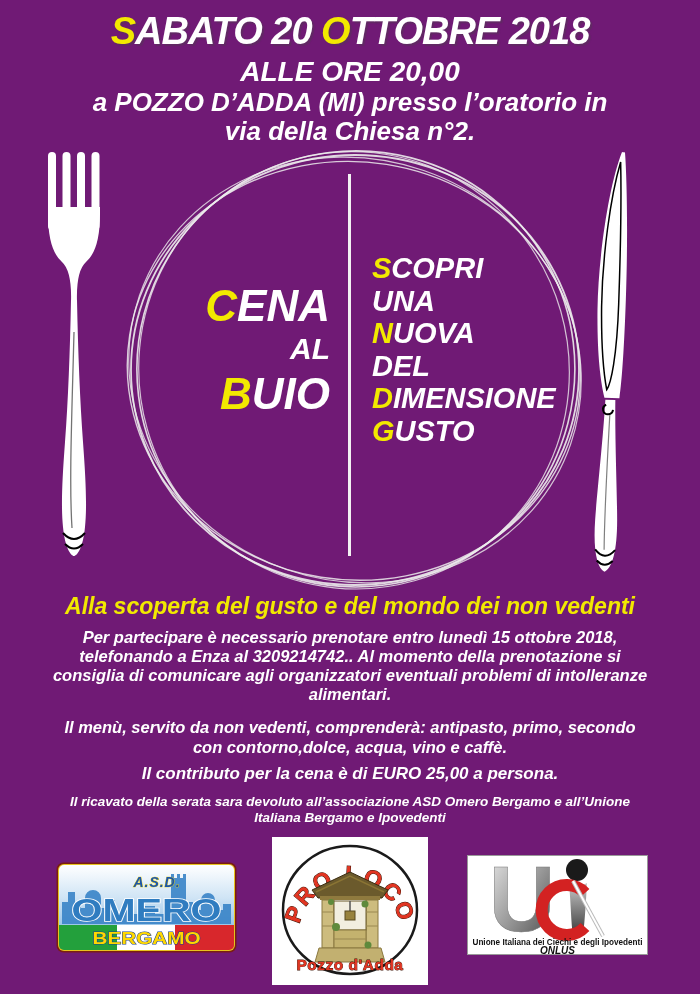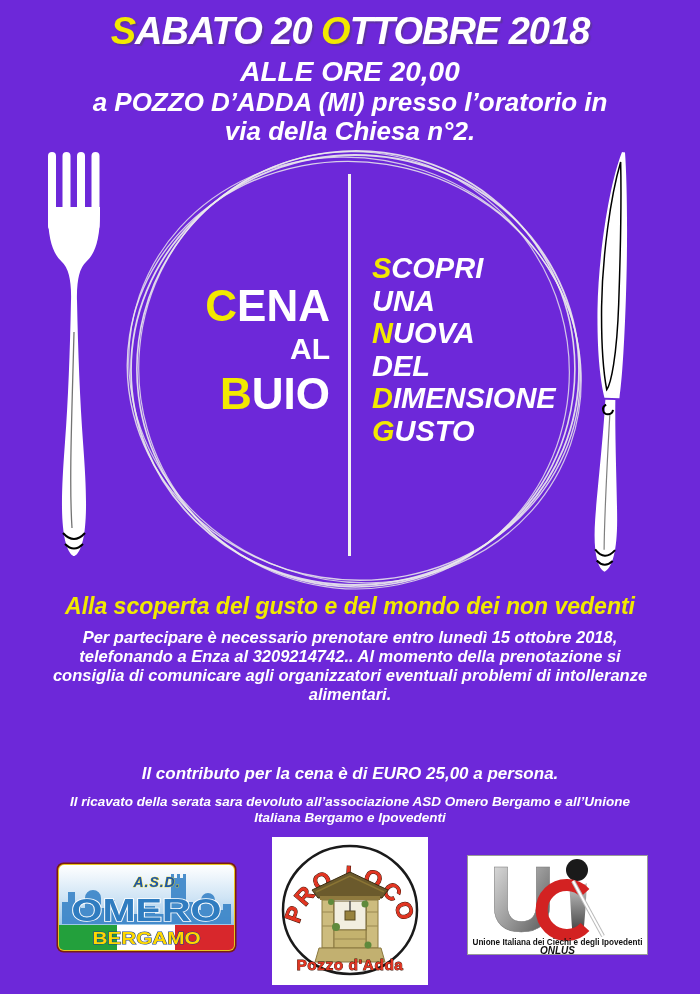--- a/index.html
+++ b/index.html
@@ -1,29 +1,29 @@
 <!DOCTYPE html>
 <html><head>
 <meta charset="utf-8">
 <style>
   html,body{margin:0;padding:0;background:#111;}
   .poster{
-    position:relative;width:700px;height:994px;background:#6d28d9;overflow:hidden;
+    position:relative;width:700px;height:994px;background:#701a75;overflow:hidden;
     font-family:"Liberation Sans","DejaVu Sans",sans-serif;color:#fff;
   }
   .abs{position:absolute;}
   .ctr{width:700px;left:0;text-align:center;}
   .bi{font-weight:bold;font-style:italic;}
   .yellow{color:#f2e900;}
   .title{top:10px;font-size:38px;letter-spacing:-1px;text-shadow:2px 2px 1px rgba(70,70,70,.35);}
   .time{top:56px;font-size:28px;}
   .loc1{top:87px;font-size:26px;}
   .loc2{top:116px;font-size:26px;}
   .divider{left:348px;top:174px;width:3px;height:382px;background:#f2f2f2;}
-  .left-title{left:140px;top:282px;width:190px;text-align:right;font-weight:bold;}
+  .left-title{left:140px;top:282px;width:190px;text-align:right;font-weight:bold;font-style:italic;}
   .lt-cena{font-size:44px;line-height:48px;}
   .lt-al{font-size:30px;line-height:34px;margin-top:2px;}
   .lt-buio{font-size:44px;line-height:48px;margin-top:4px;}
   .right-title{left:372px;top:252px;width:230px;text-align:left;font-weight:bold;font-style:italic;}
   .rt-line{font-size:29px;line-height:32.5px;white-space:nowrap;}
   .tagline{top:593px;font-size:23px;}
   .para{left:30px;width:640px;text-align:center;font-weight:bold;font-style:italic;}
   .p1{top:628px;font-size:16.5px;line-height:19px;}
   .p2{top:717px;font-size:16.5px;line-height:20px;}
   .p3{top:764px;font-size:17px;line-height:20px;}
@@ -94,20 +94,24 @@
 
   <div class="abs ctr bi tagline yellow">Alla scoperta del gusto e del mondo dei non vedenti</div>
 
   <div class="abs para p1">
     <div>Per partecipare è necessario prenotare entro lunedì 15 ottobre 2018,</div>
     <div>telefonando a Enza al 3209214742.. Al momento della prenotazione si</div>
     <div>consiglia di comunicare agli organizzatori eventuali problemi di intolleranze</div>
     <div>alimentari.</div>
   </div>
 
+  <div class="abs para p2">
+    <div>Il menù, servito da non vedenti, comprenderà: antipasto, primo, secondo</div>
+    <div>con contorno,dolce, acqua, vino e caffè.</div>
+  </div>
 
   <div class="abs para p3">Il contributo per la cena è di EURO 25,00 a persona.</div>
 
   <div class="abs para small-print">
     <div>Il ricavato della serata sara devoluto all’associazione ASD Omero Bergamo e all’Unione</div>
     <div>Italiana Bergamo e Ipovedenti</div>
   </div>
 
   <svg class="logo" style="left:56px;top:862px;" width="181" height="91" viewBox="0 0 181 91">
     <defs>

